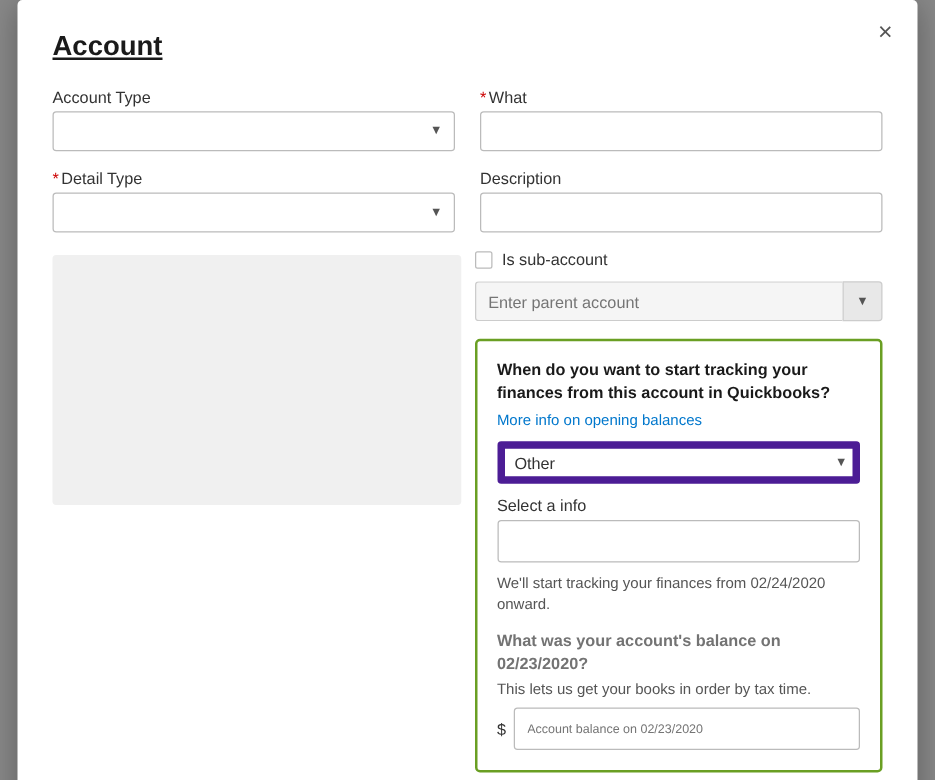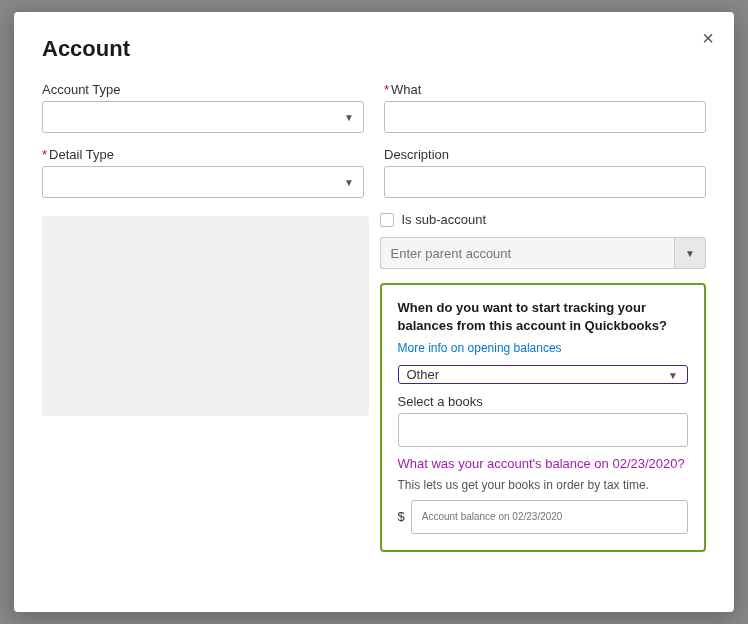--- a/index.html
+++ b/index.html
@@ -18,20 +18,21 @@
       min-height: 600px;
       position: relative;
       padding: 24px 28px 28px 28px;
       box-shadow: 0 4px 24px rgba(0,0,0,0.3);
     }
     .modal-title {
       font-size: 22px;
       font-weight: bold;
       color: #1a1a1a;
       margin-bottom: 20px;
+      text-decoration: underline;
     }
     .modal-close {
       position: absolute;
       top: 16px;
       right: 20px;
       font-size: 20px;
       color: #555;
       cursor: pointer;
       background: none;
       border: none;
@@ -170,22 +171,22 @@
       position: absolute;
       right: 10px;
       top: 50%;
       transform: translateY(-50%);
       font-size: 10px;
       color: #555;
       pointer-events: none;
     }
     .tracking-select {
       width: 100%;
-      height: 19px;
-      border: 1px solid #4c1d95;
+      height: 34px;
+      border: 6px solid #4c1d95;
       border-radius: 3px;
       padding: 0 8px;
       font-size: 13px;
       color: #333;
       background: #fff;
       appearance: none;
       -webkit-appearance: none;
     }
     .select-date-label {
       font-size: 13px;
@@ -205,22 +206,22 @@
       margin-bottom: 8px;
     }
     .tracking-note {
       font-size: 12px;
       color: #555;
       margin-bottom: 12px;
       line-height: 1.4;
     }
     .balance-question {
       font-size: 13px;
-      font-weight: normal;
-      color: #a21caf;
+      font-weight: bold;
+      color: #737373;
       margin-bottom: 4px;
       line-height: 1.4;
     }
     .balance-note {
       font-size: 12px;
       color: #555;
       margin-bottom: 8px;
     }
     .balance-input-row {
       display: flex;
@@ -300,34 +301,35 @@
         <div class="checkbox"></div>
         <span class="sub-account-label">Is sub-account</span>
       </div>
 
       <div class="parent-account-row">
         <input type="text" class="parent-account-input" placeholder="Enter parent account" style="">
         <button class="parent-account-btn">▼</button>
       </div>
 
       <div class="tracking-box">
-        <p class="tracking-question">When do you want to start tracking your balances from this account in Quickbooks?</p>
+        <p class="tracking-question">When do you want to start tracking your finances from this account in Quickbooks?</p>
         <a class="more-info-link">More info on opening balances</a>
 
         <div class="tracking-select-wrapper">
           <select class="tracking-select">
             <option value="other" selected="">Other</option>
             <option value="beginning">Beginning of this year</option>
             <option value="today">Today</option>
           </select>
         </div>
 
-        <label class="select-date-label">Select a books</label>
+        <label class="select-date-label">Select a info</label>
         <input type="text" class="date-input" style="">
 
+        <p class="tracking-note">We'll start tracking your finances from 02/24/2020 onward.</p>
 
         <p class="balance-question">What was your account's balance on 02/23/2020?</p>
         <p class="balance-note">This lets us get your books in order by tax time.</p>
 
         <div class="balance-input-row">
           <span class="dollar-sign">$</span>
           <input type="text" class="balance-input" placeholder="Account balance on 02/23/2020" style="">
         </div>
       </div>
     </div>

